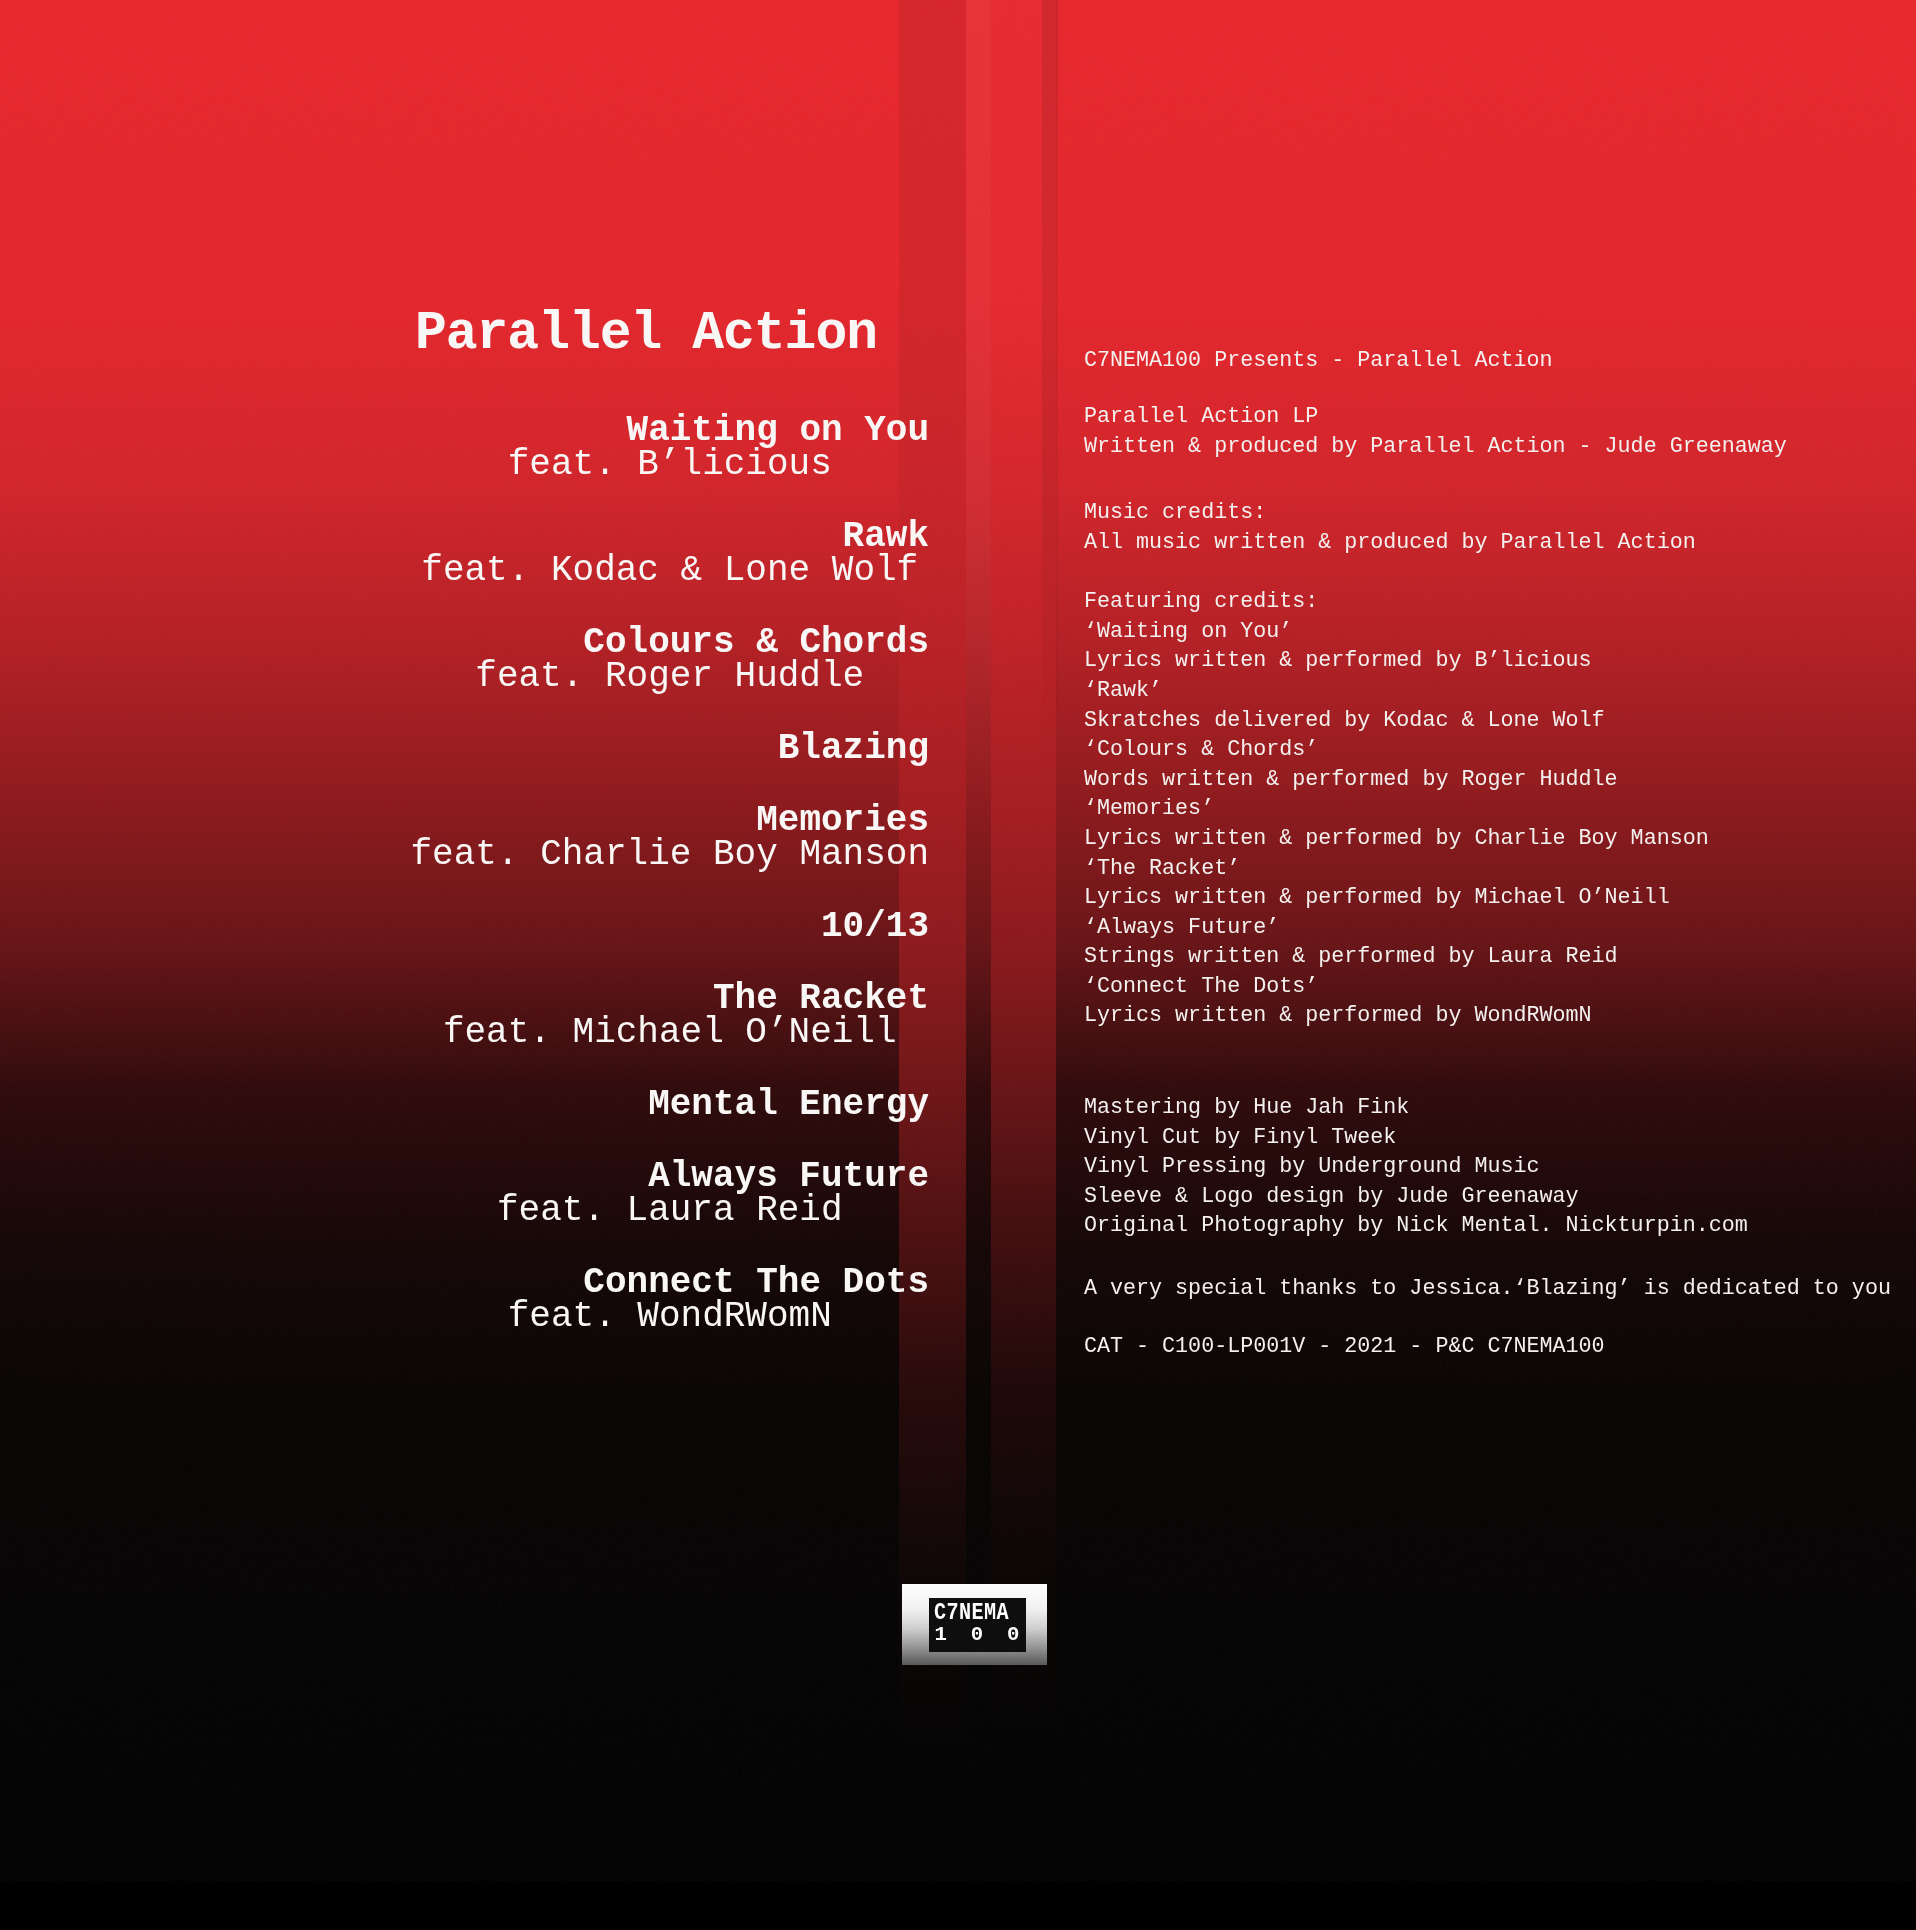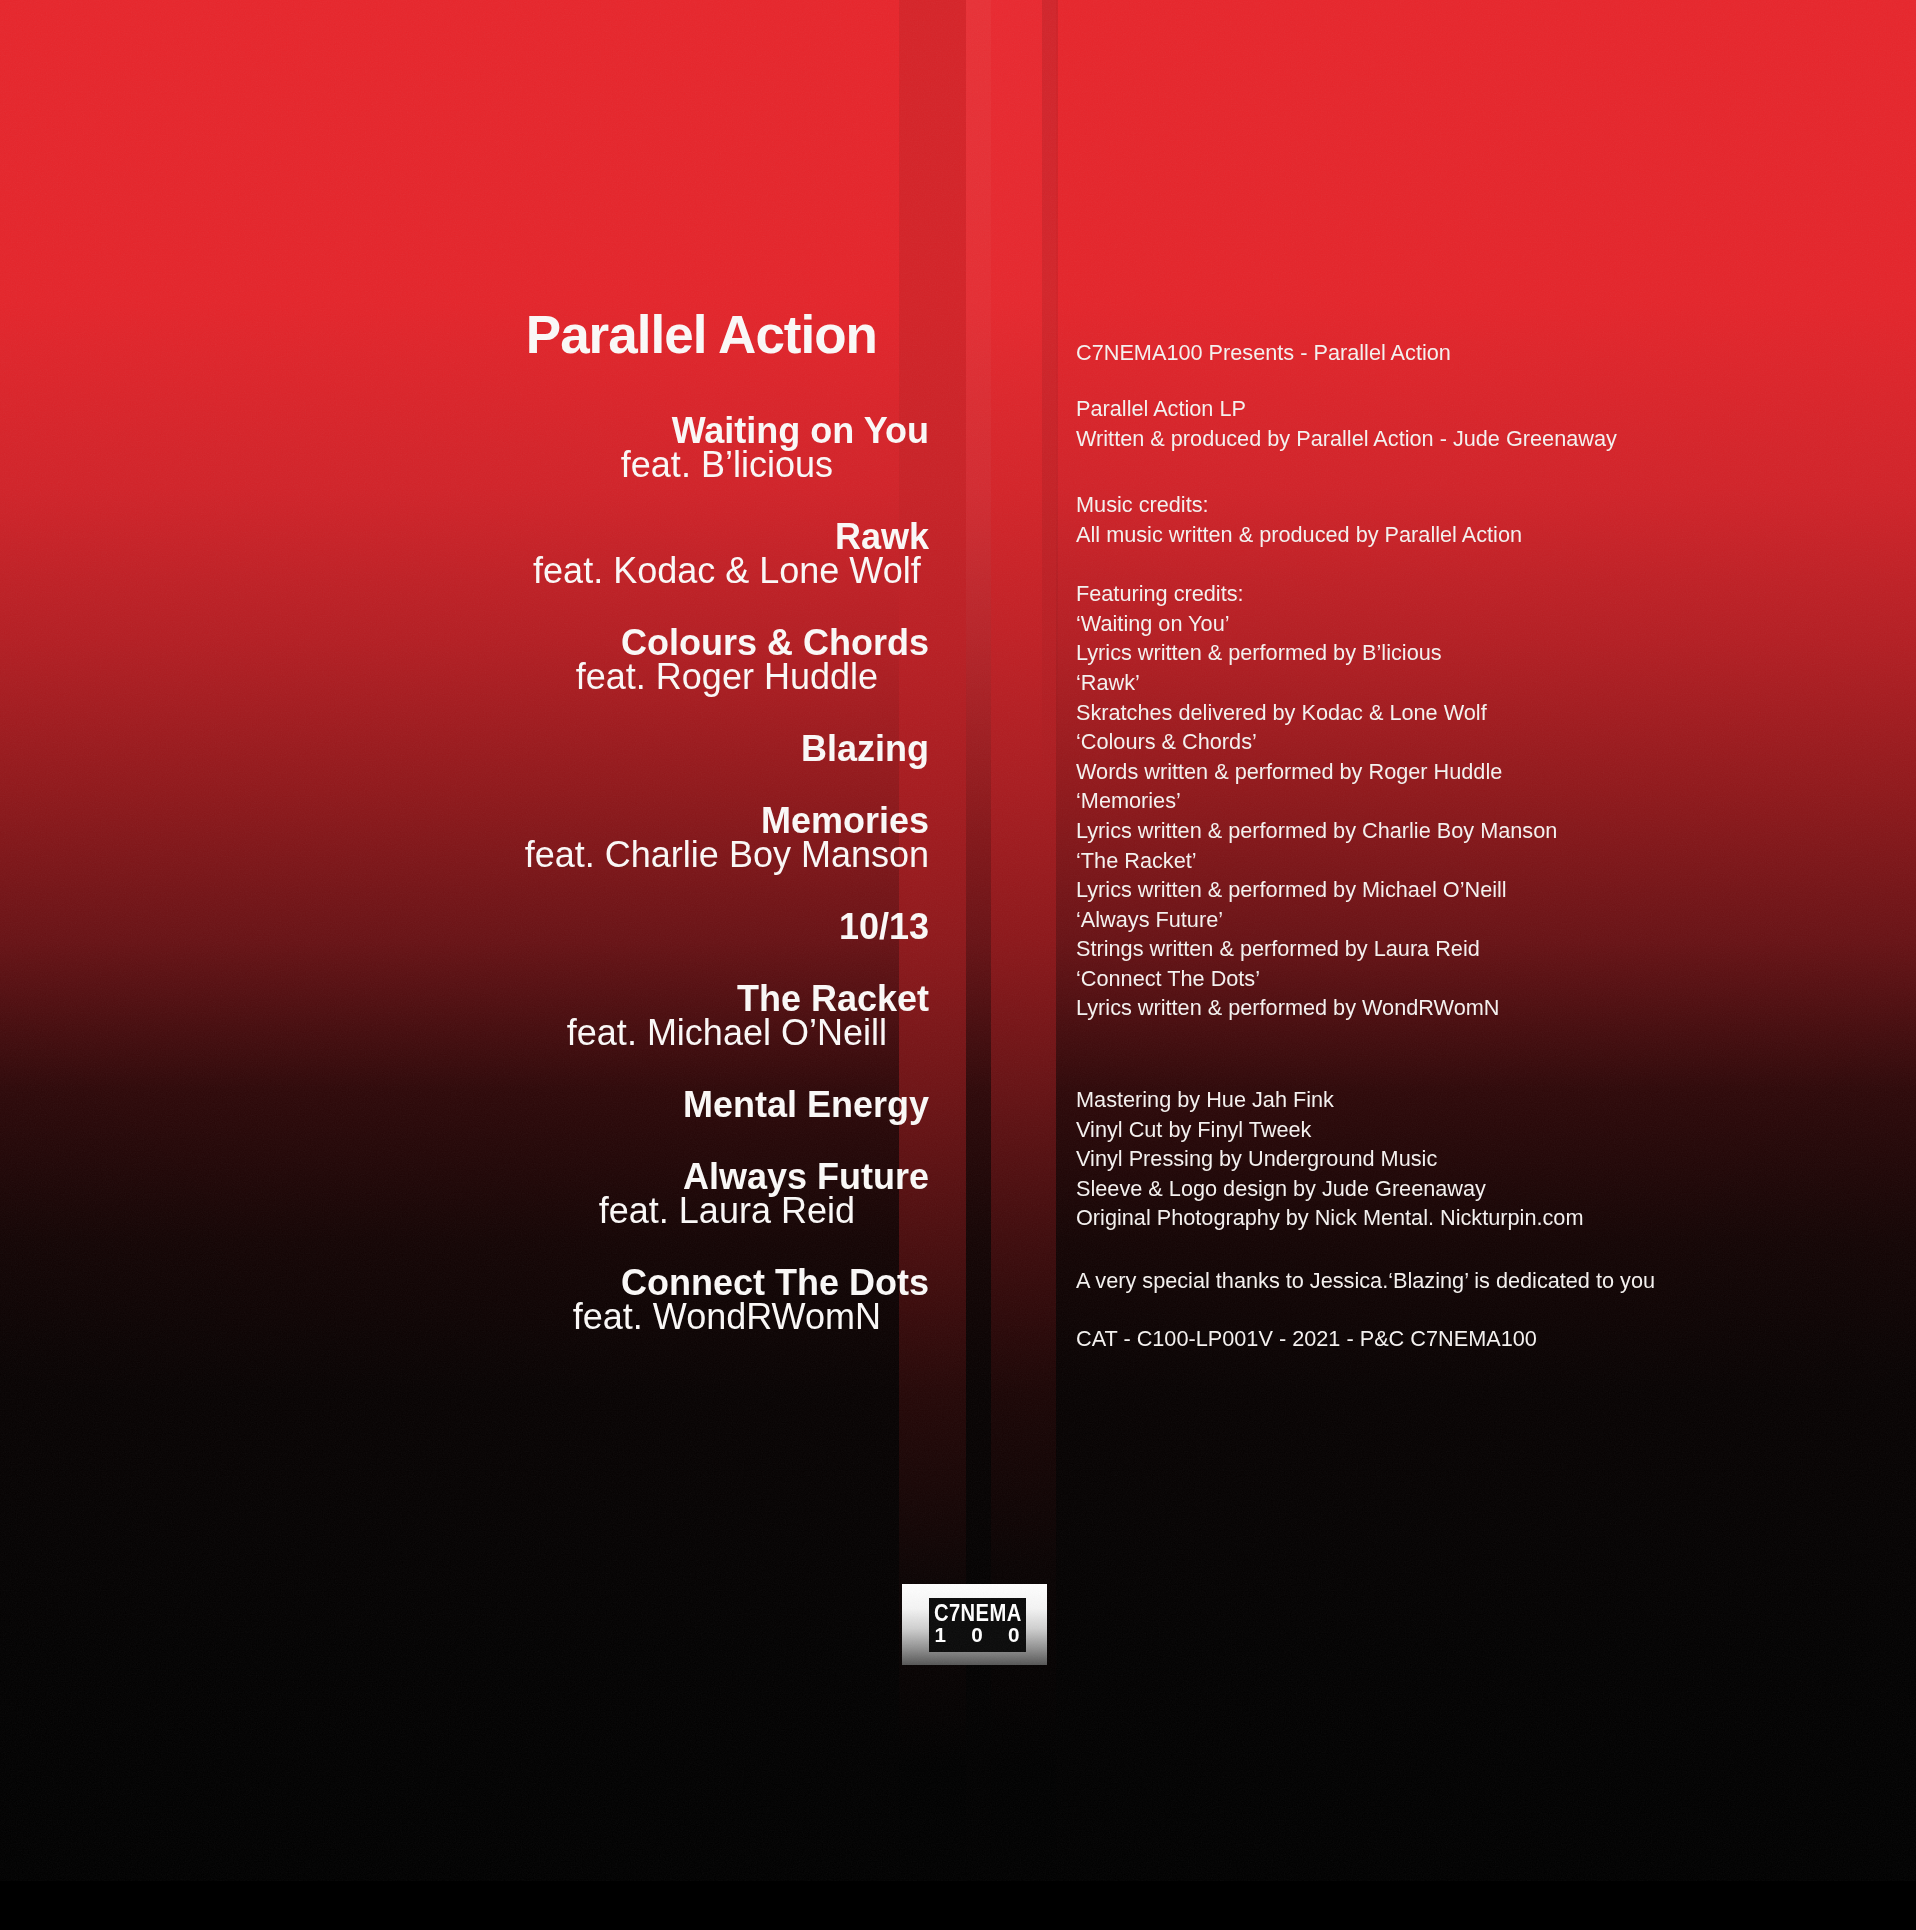--- a/index.html
+++ b/index.html
@@ -1,20 +1,20 @@
 <!DOCTYPE html>
 <html><head>
 <meta charset="utf-8">
 <style>
   html,body{margin:0;padding:0;background:#000;}
   .cover{
     position:relative;
     width:1917px;height:1881px;
     overflow:hidden;
-    font-family:Liberation Sans, sans-serif;
+    font-family:Liberation Mono, monospace;
     background:linear-gradient(180deg,
       #e7262c 0%, #e4252b 16%, #d12329 26%, #b41e23 34%,
       #90181b 42%, #681215 50%, #2e0809 58%, #140404 66%,
       #070202 74%, #020101 88%, #000000 100%);
   }
   .stripe{position:absolute;top:0;height:100%;}
   .stripe-a{
     left:899px;width:67px;
     background:linear-gradient(180deg,
       #d62429 0%, #d32328 16%, #c82227 26%, #ba1f24 34%,
@@ -58,21 +58,21 @@
   }
   .track-group{margin-bottom:38px;}
   .t-title{font-weight:bold;}
   .t-feat{font-weight:normal;text-align:center;}
 
   
   .credits{
     position:absolute;top:334px;left:1072px;
     color:#f5f2f0;font-size:21.7px;line-height:29.6px;white-space:nowrap;
   }
-  .para{margin:4px;}
+  .para{margin:12px;}
   .para:nth-child(2){margin-top:26.6px;}
   .para:nth-child(3){margin-top:37px;}
   .para:nth-child(4){margin-top:29.6px;}
   .para:nth-child(5){margin-top:62px;}
   .para:nth-child(6){margin-top:33px;}
   .para:nth-child(7){margin-top:28.6px;}
 
   
   .logo-plate{
     position:absolute;left:902px;top:1584px;width:145px;height:81px;

